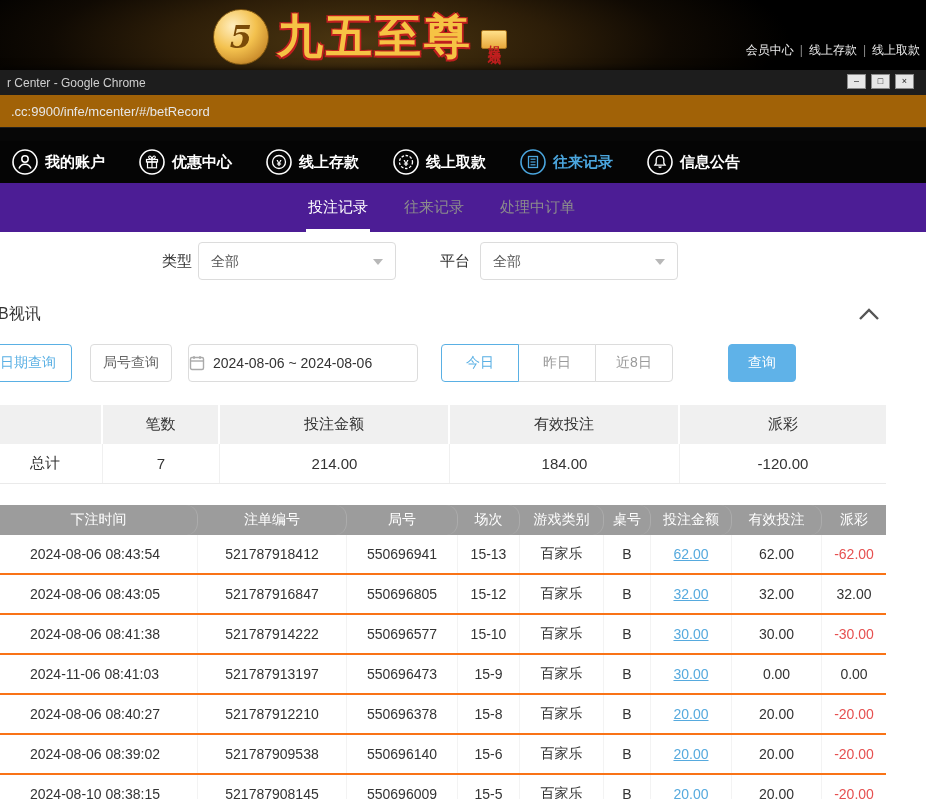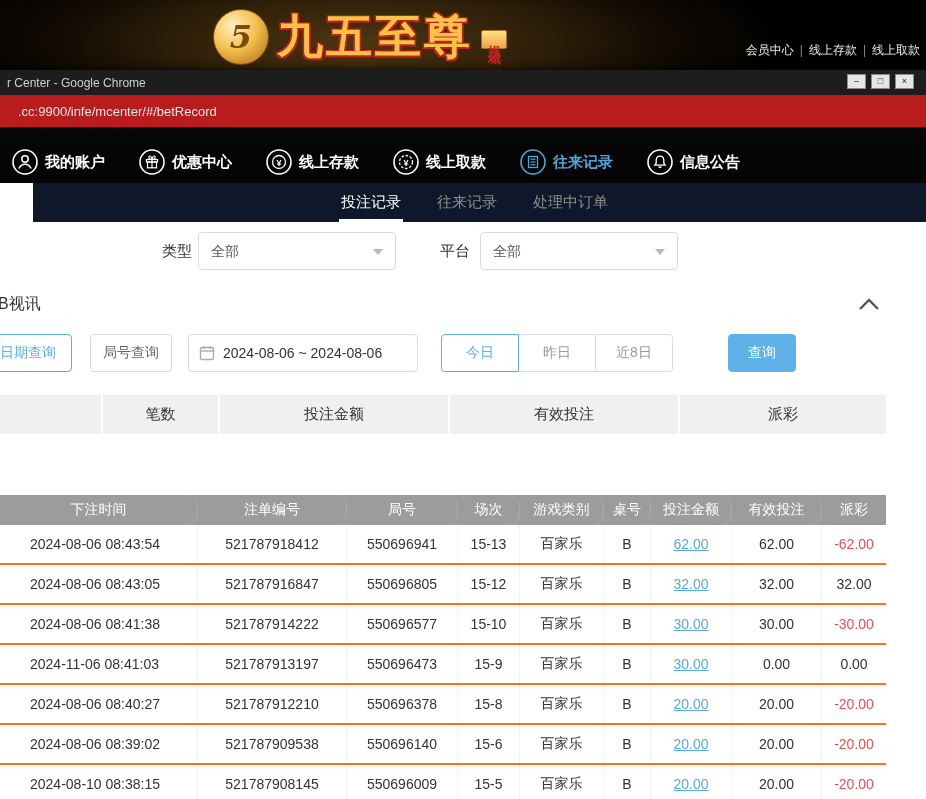--- a/index.html
+++ b/index.html
@@ -22,30 +22,30 @@
   .banner-links .lnk{cursor:pointer;}
   .banner-links .sep{color:#8a8a8a;margin:0 6px;}
 
   
   .window{position:absolute;top:70px;left:0;width:926px;height:729px;background:#fff;box-shadow:0 0 8px rgba(0,0,0,.9);}
   .titlebar{height:25px;background:#1d1d1d;position:relative;display:flex;align-items:center;
     color:#cfcfcf;font-size:12px;padding-left:7px;}
   .win-controls{position:absolute;right:12px;top:4px;display:flex;gap:5px;}
   .win-btn{width:19px;height:15px;background:#e6e6e6;border:1px solid #8a8a8a;font-size:9px;
     line-height:13px;text-align:center;color:#1a1a1a;cursor:pointer;box-sizing:border-box;}
-  .urlbar{height:32px;background:#b91c1c;border-bottom:1px solid #1f1f1f;display:flex;align-items:center;
-    padding-left:18px;color:#e6e6e6;font-size:13px;}
+  .urlbar{height:32px;background:#a16207;border-bottom:1px solid #1f1f1f;display:flex;align-items:center;
+    padding-left:11px;color:#e6e6e6;font-size:13px;}
 
   
   .page-gap{height:13px;background:#070707;}
   .nav{height:42px;background:#050505;display:flex;align-items:center;padding-left:12px;gap:34px;}
   .nav-item{display:flex;align-items:center;gap:7px;color:#fff;font-size:15px;font-weight:bold;cursor:pointer;white-space:nowrap;}
   .nav-item svg{width:26px;height:26px;display:block;}
   .nav-item.active{color:#4ba6de;}
-  .tabs{height:39px;background:#0f172a;position:relative;margin-left:33px;}
+  .tabs{height:49px;background:#4c1d95;position:relative;}
   .tabs-inner{position:absolute;left:308px;top:0;height:100%;display:flex;gap:36px;}
   .tab{display:flex;align-items:center;color:#8c8c8c;font-size:15px;position:relative;cursor:pointer;}
   .tab.active{color:#fff;}
   .tab.active::after{content:"";position:absolute;left:-2px;right:-2px;bottom:0;height:3px;background:#fff;}
 
   
   .content{position:relative;height:578px;background:#fff;overflow:hidden;}
   .f-label{position:absolute;top:9px;height:40px;line-height:40px;font-size:15px;color:#333;}
   .f-label.type{left:162px;} .f-label.platform{left:440px;}
   .select{position:absolute;top:10px;height:38px;width:198px;border:1px solid #dcdcdc;border-radius:4px;
@@ -54,21 +54,21 @@
   .caret{position:absolute;right:12px;top:16px;width:0;height:0;
     border-left:5px solid transparent;border-right:5px solid transparent;border-top:6px solid #b8b8b8;}
 
   .section-title{position:absolute;top:72px;left:-2px;font-size:16px;color:#333;}
   .collapse-btn{position:absolute;top:75px;left:858px;cursor:pointer;}
 
   .btn{position:absolute;top:112px;height:38px;border:1px solid #dcdcdc;border-radius:4px;background:#fff;
     font-size:14px;color:#666;display:flex;align-items:center;justify-content:center;box-sizing:border-box;cursor:pointer;}
   .btn-date{left:-16px;width:88px;border-color:#5ab0e4;color:#5ab0e4;}
   .btn-round{left:90px;width:82px;}
-  .date-input{left:188px;width:230px;color:#333;justify-content:flex-start;padding-left:10px;gap:8px;}
+  .date-input{left:188px;width:230px;color:#333;justify-content:flex-start;gap:8px;}
   .seg{position:absolute;top:112px;left:428px;display:flex;}
   .seg-btn{width:78px;height:38px;border:1px solid #dcdcdc;background:#fff;font-size:14px;color:#9a9a9a;
     display:flex;align-items:center;justify-content:center;box-sizing:border-box;margin-left:-1px;cursor:pointer;}
   .seg-btn:first-child{border-radius:4px 0 0 4px;margin-left:0;}
   .seg-btn:last-child{border-radius:0 4px 4px 0;}
   .seg-btn.active{border-color:#5ab0e4;color:#5ab0e4;z-index:1;margin-left:13px;}
   .btn-search{left:680px;width:68px;background:#5fb2e8;border-color:#5fb2e8;color:#fff;margin-left:48px;}
 
   
   .sum{position:absolute;top:173px;left:0;width:886px;}
@@ -226,20 +226,27 @@
       <div class="btn btn-search">查询</div>
 
       <div class="sum">
         <div class="sum-head">
           <div></div>
           <div>笔数</div>
           <div>投注金额</div>
           <div>有效投注</div>
           <div>派彩</div>
         </div>
+        <div class="sum-body">
+          <div class="total">总计</div>
+          <div>7</div>
+          <div>214.00</div>
+          <div>184.00</div>
+          <div class="neg">-120.00</div>
+        </div>
       </div>
 
       <div class="tbl">
         <div class="tbl-head">
           <div>下注时间</div>
           <div>注单编号</div>
           <div>局号</div>
           <div>场次</div>
           <div>游戏类别</div>
           <div>桌号</div>

